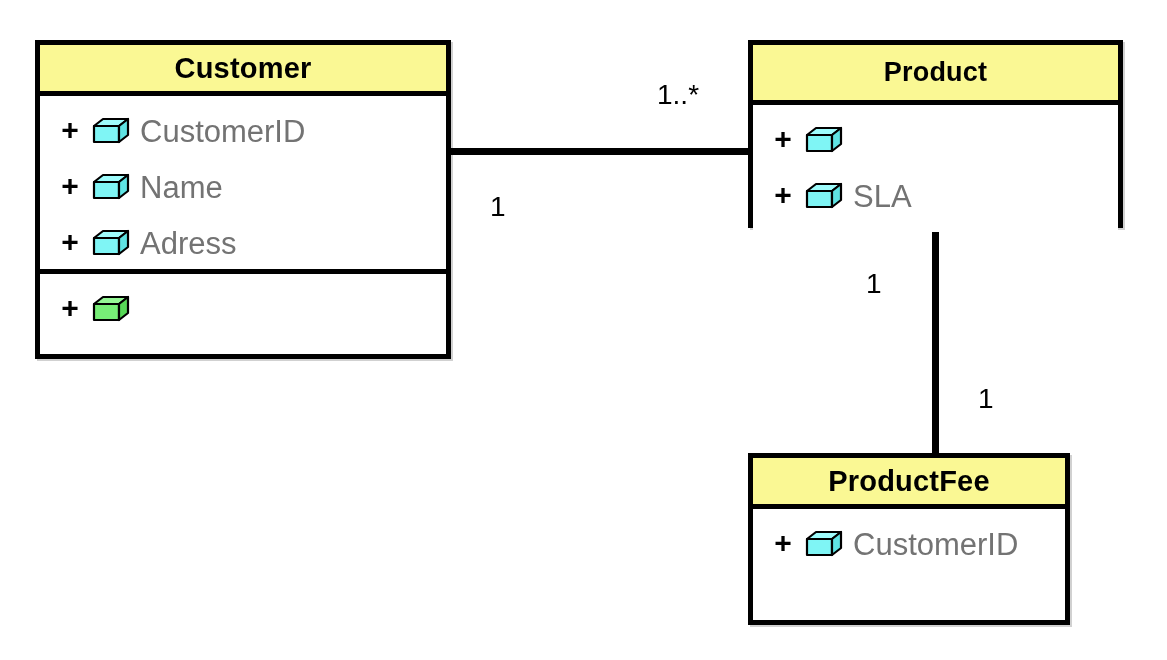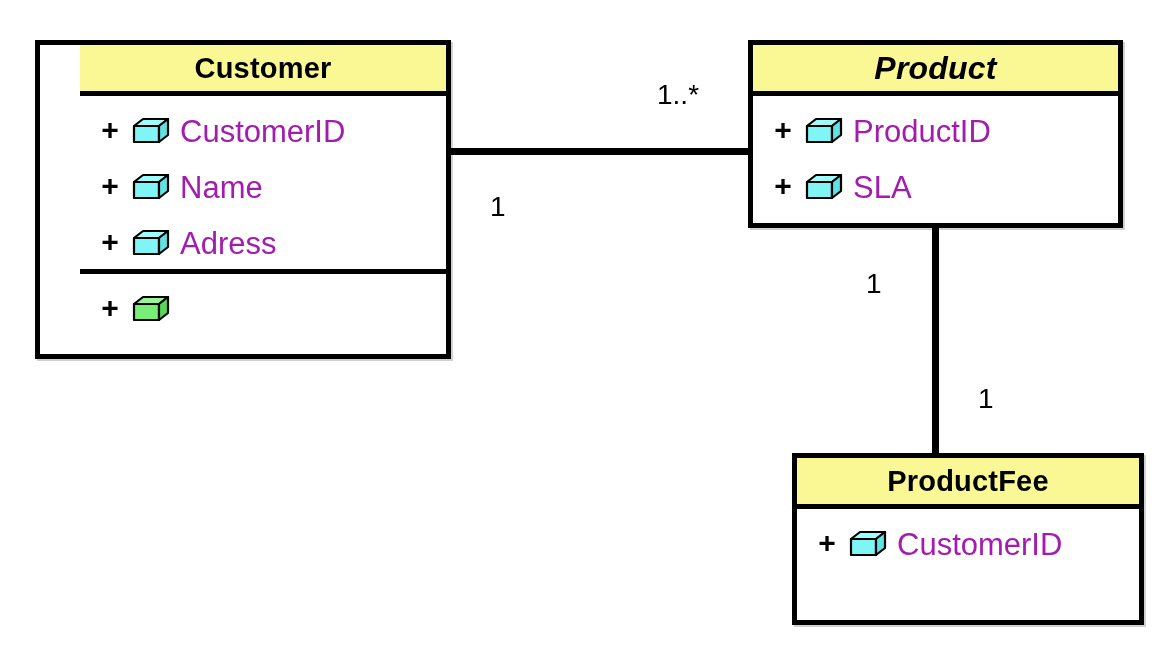--- a/index.html
+++ b/index.html
@@ -69,21 +69,21 @@
     flex: 0 0 auto;
     width: 40px;
     height: 28px;
     margin: 0 8px 0 10px;
     position: relative;
     top: 1px;
   }
   .member-label {
     font-size: 31px;
     line-height: 1;
-    color: #a21caf;
+    color: #737373;
     position: relative;
     top: 1px;
   }
 
   
   .conn-line {
     position: absolute;
     background: #000000;
   }
   .mult-label {
@@ -104,21 +104,21 @@
   <div class="mult-label" style="left:490px; top:193px;">1</div>
 
   <div class="mult-label" style="left:657px; top:81px;">1..*</div>
 
   <div class="conn-line" style="left:932px; top:225px; width:7px; height:232px;"></div>
 
   <div class="mult-label" style="left:866px; top:270px;">1</div>
 
   <div class="mult-label" style="left:978px; top:385px;">1</div>
 
-  <div class="uml-class" style="left:35px; top:40px; width:416px; height:319px;padding-left:40px;">
+  <div class="uml-class" style="left:35px; top:40px; width:416px; height:319px;">
     <div class="uml-header" style="height:51px; font-size:29px;">Customer</div>
 
     <div class="uml-compartment" style="height:173px;">
 
       <div class="member-row">
         <span class="vis-marker">+</span>
         <span class="member-icon">
           <svg viewBox="0 0 40 28" width="40" height="28" aria-hidden="true">
             <polygon points="2,9 27,9 27,25 2,25" fill="#7ff5f5" stroke="#000" stroke-width="2.2" stroke-linejoin="round"></polygon>
             <polygon points="2,9 11,2 36,2 27,9" fill="#9ffcfc" stroke="#000" stroke-width="2.2" stroke-linejoin="round"></polygon>
@@ -161,51 +161,50 @@
             <polygon points="2,9 27,9 27,25 2,25" fill="#77ee77" stroke="#000" stroke-width="2.2" stroke-linejoin="round"></polygon>
             <polygon points="2,9 11,2 36,2 27,9" fill="#95f795" stroke="#000" stroke-width="2.2" stroke-linejoin="round"></polygon>
             <polygon points="27,9 36,2 36,18 27,25" fill="#57d957" stroke="#000" stroke-width="2.2" stroke-linejoin="round"></polygon>
           </svg>
         </span>
       </div>
     </div>
   </div>
 
   <div class="uml-class" style="left:748px; top:40px; width:375px; height:188px;">
-    <div class="uml-header" style="height:51px; font-size:32px;font-style:italic;">Product</div>
+    <div class="uml-header" style="height:60px; font-size:27px;">Product</div>
 
     <div class="uml-compartment" style="height:127px;">
 
       <div class="member-row">
         <span class="vis-marker">+</span>
         <span class="member-icon">
           <svg viewBox="0 0 40 28" width="40" height="28" aria-hidden="true">
             <polygon points="2,9 27,9 27,25 2,25" fill="#7ff5f5" stroke="#000" stroke-width="2.2" stroke-linejoin="round"></polygon>
             <polygon points="2,9 11,2 36,2 27,9" fill="#9ffcfc" stroke="#000" stroke-width="2.2" stroke-linejoin="round"></polygon>
             <polygon points="27,9 36,2 36,18 27,25" fill="#5fe3e3" stroke="#000" stroke-width="2.2" stroke-linejoin="round"></polygon>
           </svg>
         </span>
-        <span class="member-label">ProductID</span>
       </div>
 
       <div class="member-row">
         <span class="vis-marker">+</span>
         <span class="member-icon">
           <svg viewBox="0 0 40 28" width="40" height="28" aria-hidden="true">
             <polygon points="2,9 27,9 27,25 2,25" fill="#7ff5f5" stroke="#000" stroke-width="2.2" stroke-linejoin="round"></polygon>
             <polygon points="2,9 11,2 36,2 27,9" fill="#9ffcfc" stroke="#000" stroke-width="2.2" stroke-linejoin="round"></polygon>
             <polygon points="27,9 36,2 36,18 27,25" fill="#5fe3e3" stroke="#000" stroke-width="2.2" stroke-linejoin="round"></polygon>
           </svg>
         </span>
         <span class="member-label">SLA</span>
       </div>
     </div>
   </div>
 
-  <div class="uml-class" style="left:748px; top:453px; width:352px; height:172px;margin-left:44px;">
+  <div class="uml-class" style="left:748px; top:453px; width:322px; height:172px;">
     <div class="uml-header" style="height:51px; font-size:29px;">ProductFee</div>
 
     <div class="uml-compartment" style="height:111px;">
 
       <div class="member-row">
         <span class="vis-marker">+</span>
         <span class="member-icon">
           <svg viewBox="0 0 40 28" width="40" height="28" aria-hidden="true">
             <polygon points="2,9 27,9 27,25 2,25" fill="#7ff5f5" stroke="#000" stroke-width="2.2" stroke-linejoin="round"></polygon>
             <polygon points="2,9 11,2 36,2 27,9" fill="#9ffcfc" stroke="#000" stroke-width="2.2" stroke-linejoin="round"></polygon>

